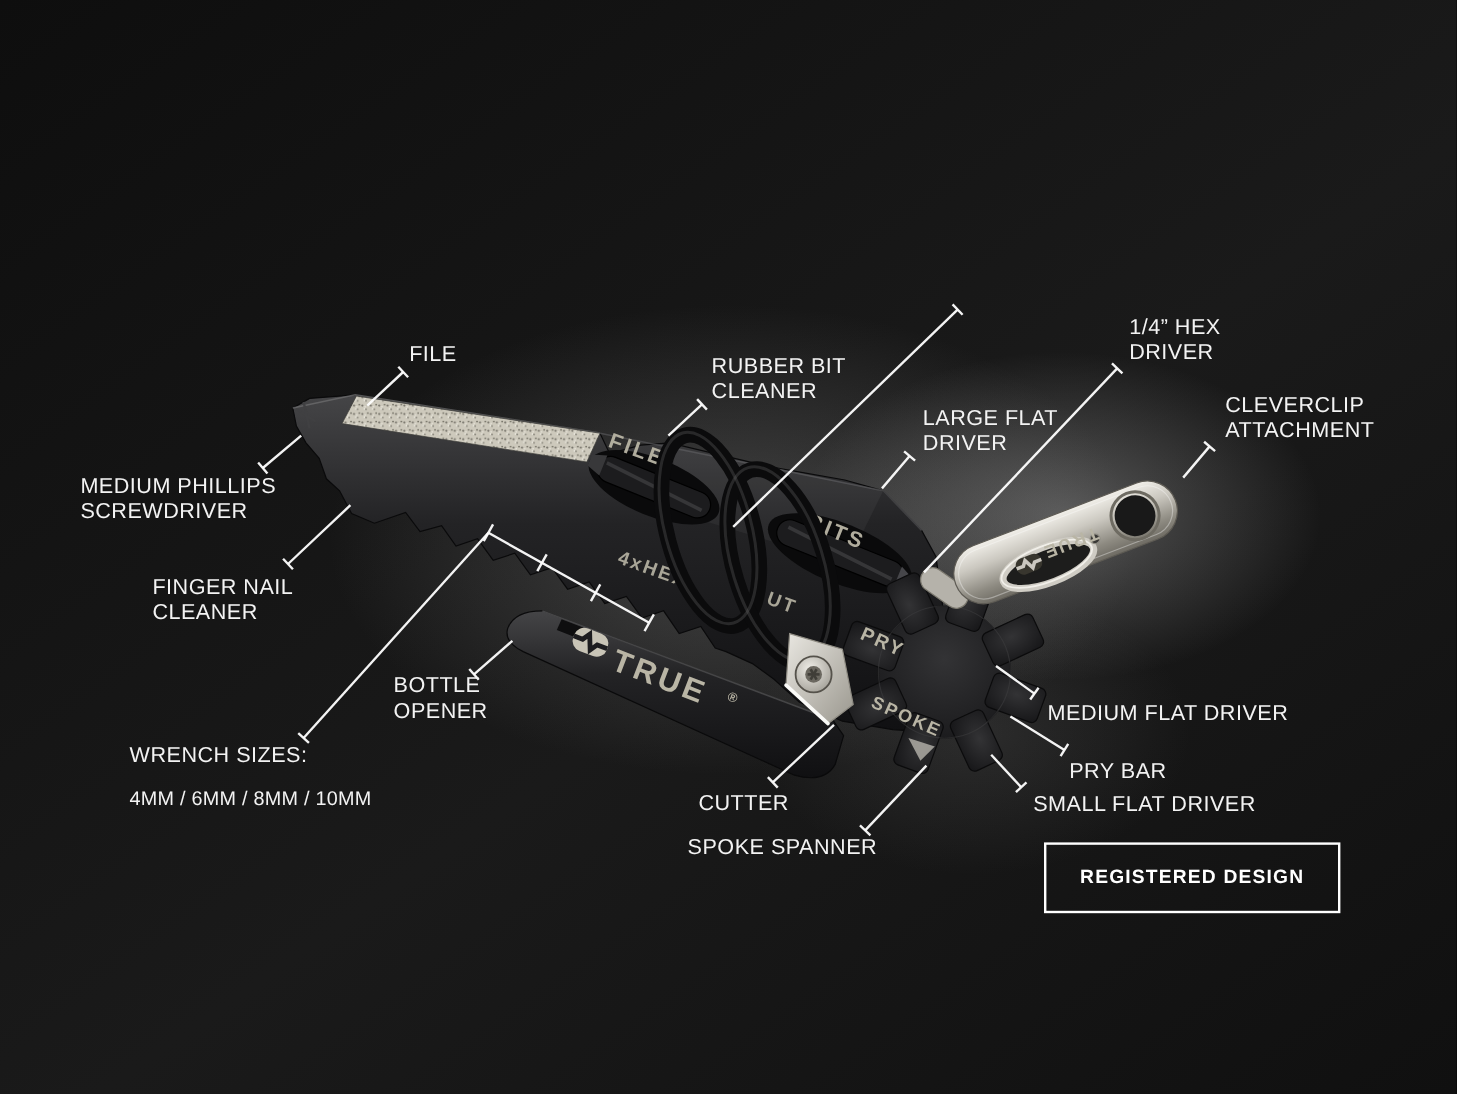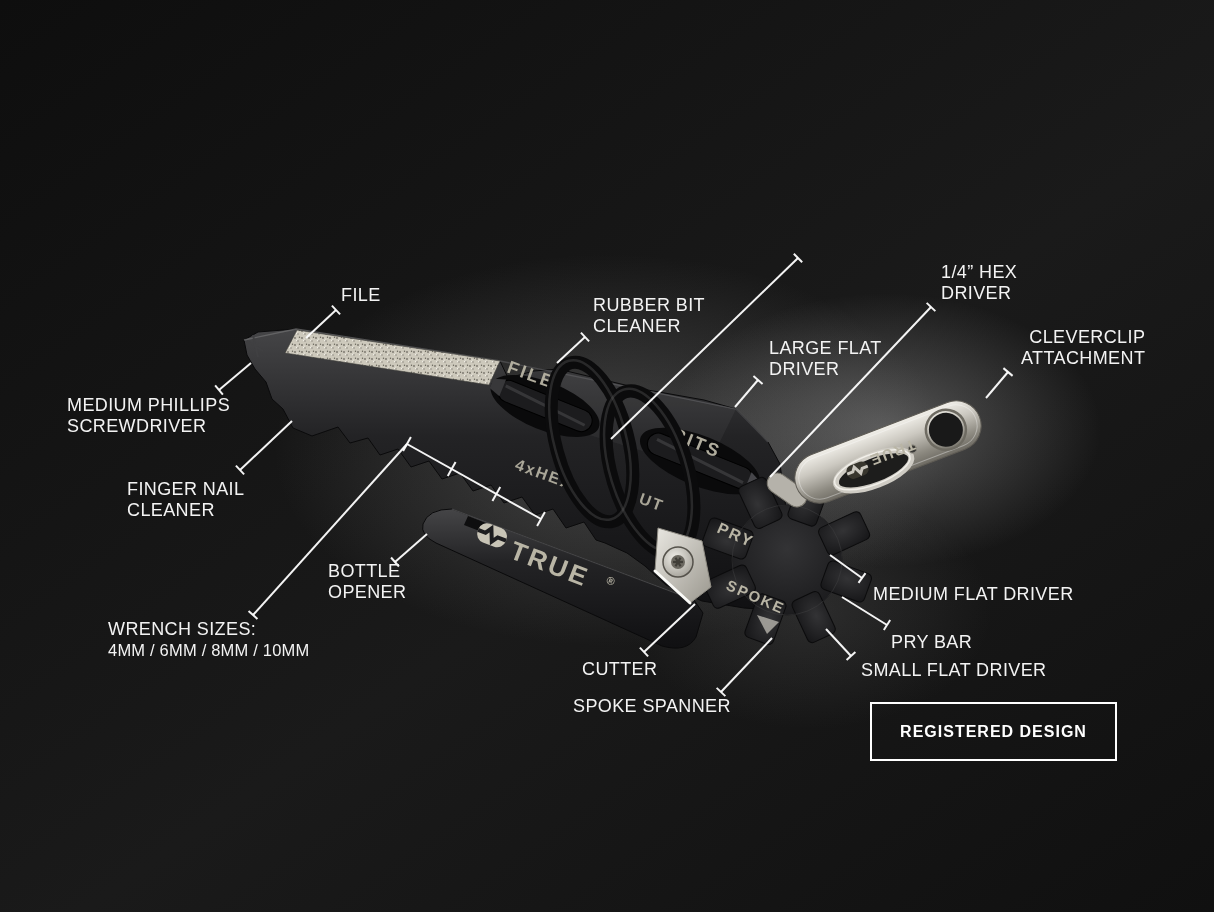--- a/index.html
+++ b/index.html
@@ -10,21 +10,21 @@
       radial-gradient(ellipse 300px 190px at 885px 430px, rgba(175,175,175,.42), rgba(175,175,175,0) 72%),
       radial-gradient(ellipse 480px 280px at 610px 450px, rgba(135,135,135,.40), rgba(135,135,135,0) 70%),
       radial-gradient(ellipse 260px 170px at 810px 610px, rgba(120,120,120,.22), rgba(120,120,120,0) 70%),
       linear-gradient(145deg,#0e0e0e 0%,#1a1a1a 55%,#101010 100%);
   }
   svg.layer{position:absolute;left:0;top:0;}
   .callout{
     position:absolute;color:#f3f3f3;font-size:18px;line-height:21px;
     letter-spacing:.4px;white-space:nowrap;z-index:4;
   }
-  .callout[data-cid="wrench"] .cl-1{font-size:16.5px;letter-spacing:.2px;}
+  .callout[data-cid="wrench"] .cl-1{font-size:16.5px;letter-spacing:.2px;margin-top:16px;}
   .reg-box{
     position:absolute;box-sizing:border-box;border:2px solid #fff;
     display:flex;align-items:center;justify-content:center;z-index:4;
   }
   .reg-box span{color:#fff;font-weight:bold;font-size:16px;letter-spacing:1px;}
   .engrave{font-family:"Liberation Sans",sans-serif;font-weight:bold;fill:#b9b5a5;}
 </style>
 </head>
 <body>
 
@@ -244,21 +244,21 @@
       <div class="callout" data-cid="rubber-bit" style="left: 593px; top: 295px;">
         <div class="cl-0">RUBBER BIT</div>
         <div class="cl-1">CLEANER</div>
       </div>
       <div class="callout" data-cid="phillips-bit" style="left: 809px; top: 215px;">
       </div>
       <div class="callout" data-cid="hex-driver" style="left: 941px; top: 262px;">
         <div class="cl-0">1/4” HEX</div>
         <div class="cl-1">DRIVER</div>
       </div>
-      <div class="callout" data-cid="cleverclip" style="left: 1021px; top: 327px; text-align: right;">
+      <div class="callout" data-cid="cleverclip" style="left: 1021px; top: 327px;">
         <div class="cl-0">CLEVERCLIP</div>
         <div class="cl-1">ATTACHMENT</div>
       </div>
       <div class="callout" data-cid="large-flat" style="left: 769px; top: 338px;">
         <div class="cl-0">LARGE FLAT</div>
         <div class="cl-1">DRIVER</div>
       </div>
       <div class="callout" data-cid="medium-flat" style="left: 873px; top: 584px;">
         <div class="cl-0">MEDIUM FLAT DRIVER</div>
       </div>

